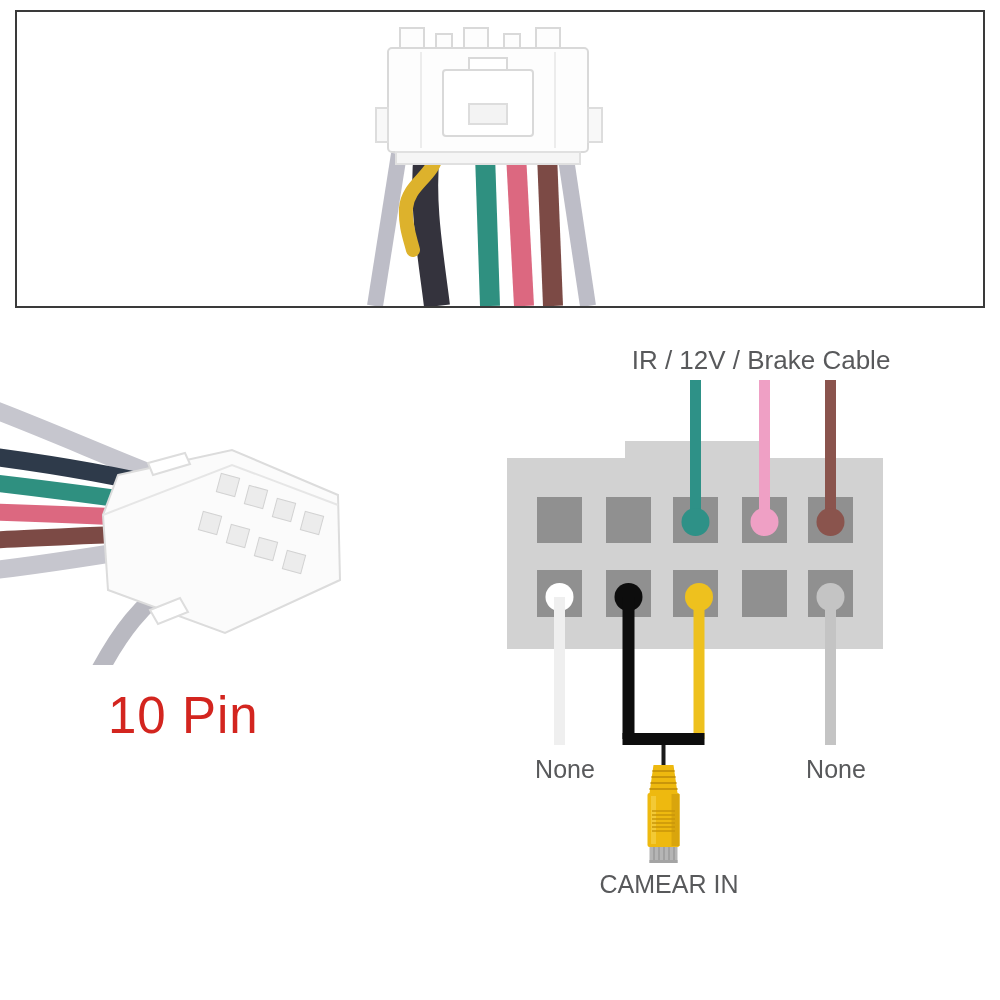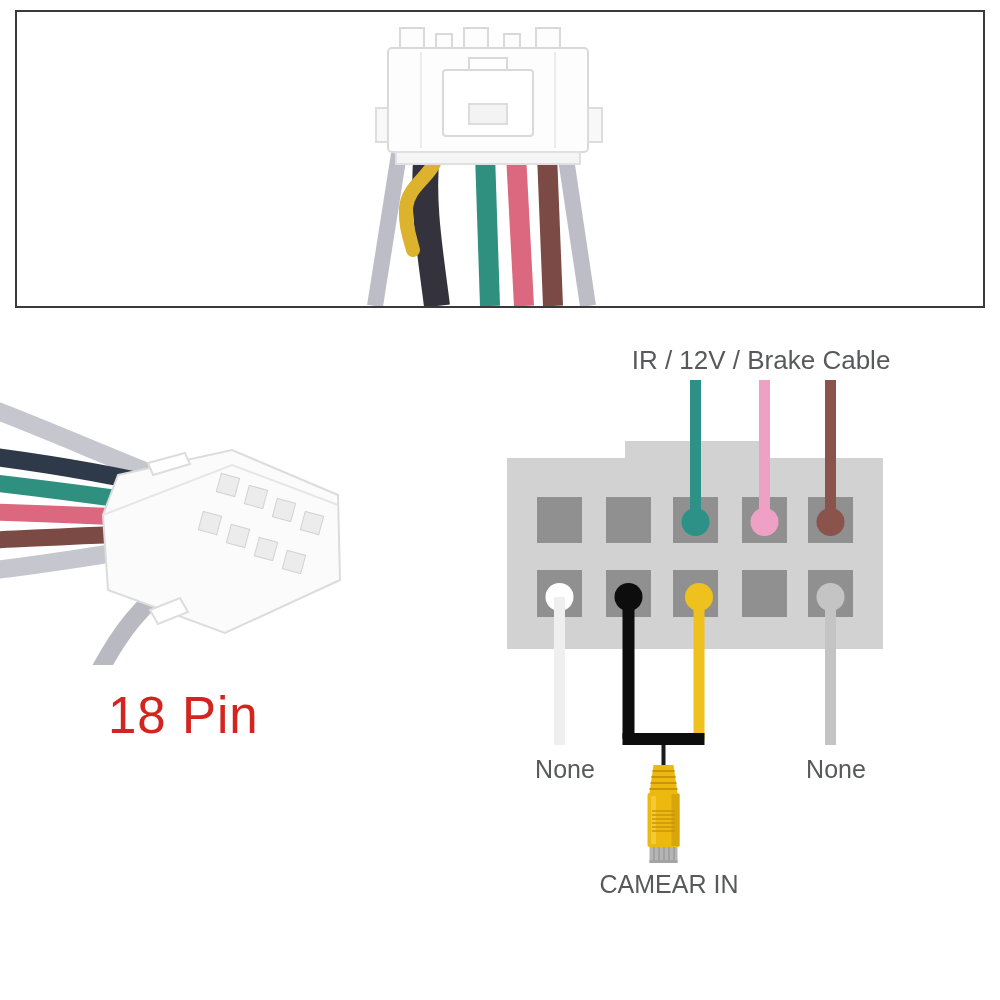--- a/index.html
+++ b/index.html
@@ -67,21 +67,21 @@
       <rect x="302.5" y="148.5" width="19" height="19" transform="rotate(15 312 158)" stroke="#d2d2d2" fill="#ececec"></rect>
       <rect x="200.5" y="148.5" width="19" height="19" transform="rotate(15 210 158)" stroke="#d2d2d2" fill="#ececec"></rect>
       <rect x="228.5" y="161.5" width="19" height="19" transform="rotate(15 238 171)" stroke="#d2d2d2" fill="#ececec"></rect>
       <rect x="256.5" y="174.5" width="19" height="19" transform="rotate(15 266 184)" stroke="#d2d2d2" fill="#ececec"></rect>
       <rect x="284.5" y="187.5" width="19" height="19" transform="rotate(15 294 197)" stroke="#d2d2d2" fill="#ececec"></rect>
     </g>
     <polygon points="150,245 180,233 188,247 158,259" fill="#ffffff" stroke="#dddddd" stroke-width="2"></polygon>
   </g>
 </svg>
 
-<div id="pin-label" class="abs" style="color: rgb(211, 37, 31);">18 Pin</div>
+<div id="pin-label" class="abs" style="color: rgb(211, 37, 31);">10 Pin</div>
 
 <svg id="diagram" class="abs" width="520" height="570" viewBox="0 0 520 570">
 
   <rect x="145" y="111" width="134" height="17" fill="#d2d2d2"></rect>
   <rect x="27" y="128" width="376" height="191" fill="#d2d2d2"></rect>
 
   <rect x="57" y="167" width="45" height="46" fill="#909090"></rect>
   <rect x="126" y="167" width="45" height="46" fill="#909090"></rect>
   <rect x="193" y="167" width="45" height="46" fill="#909090"></rect>
   <rect x="262" y="167" width="45" height="46" fill="#909090"></rect>

